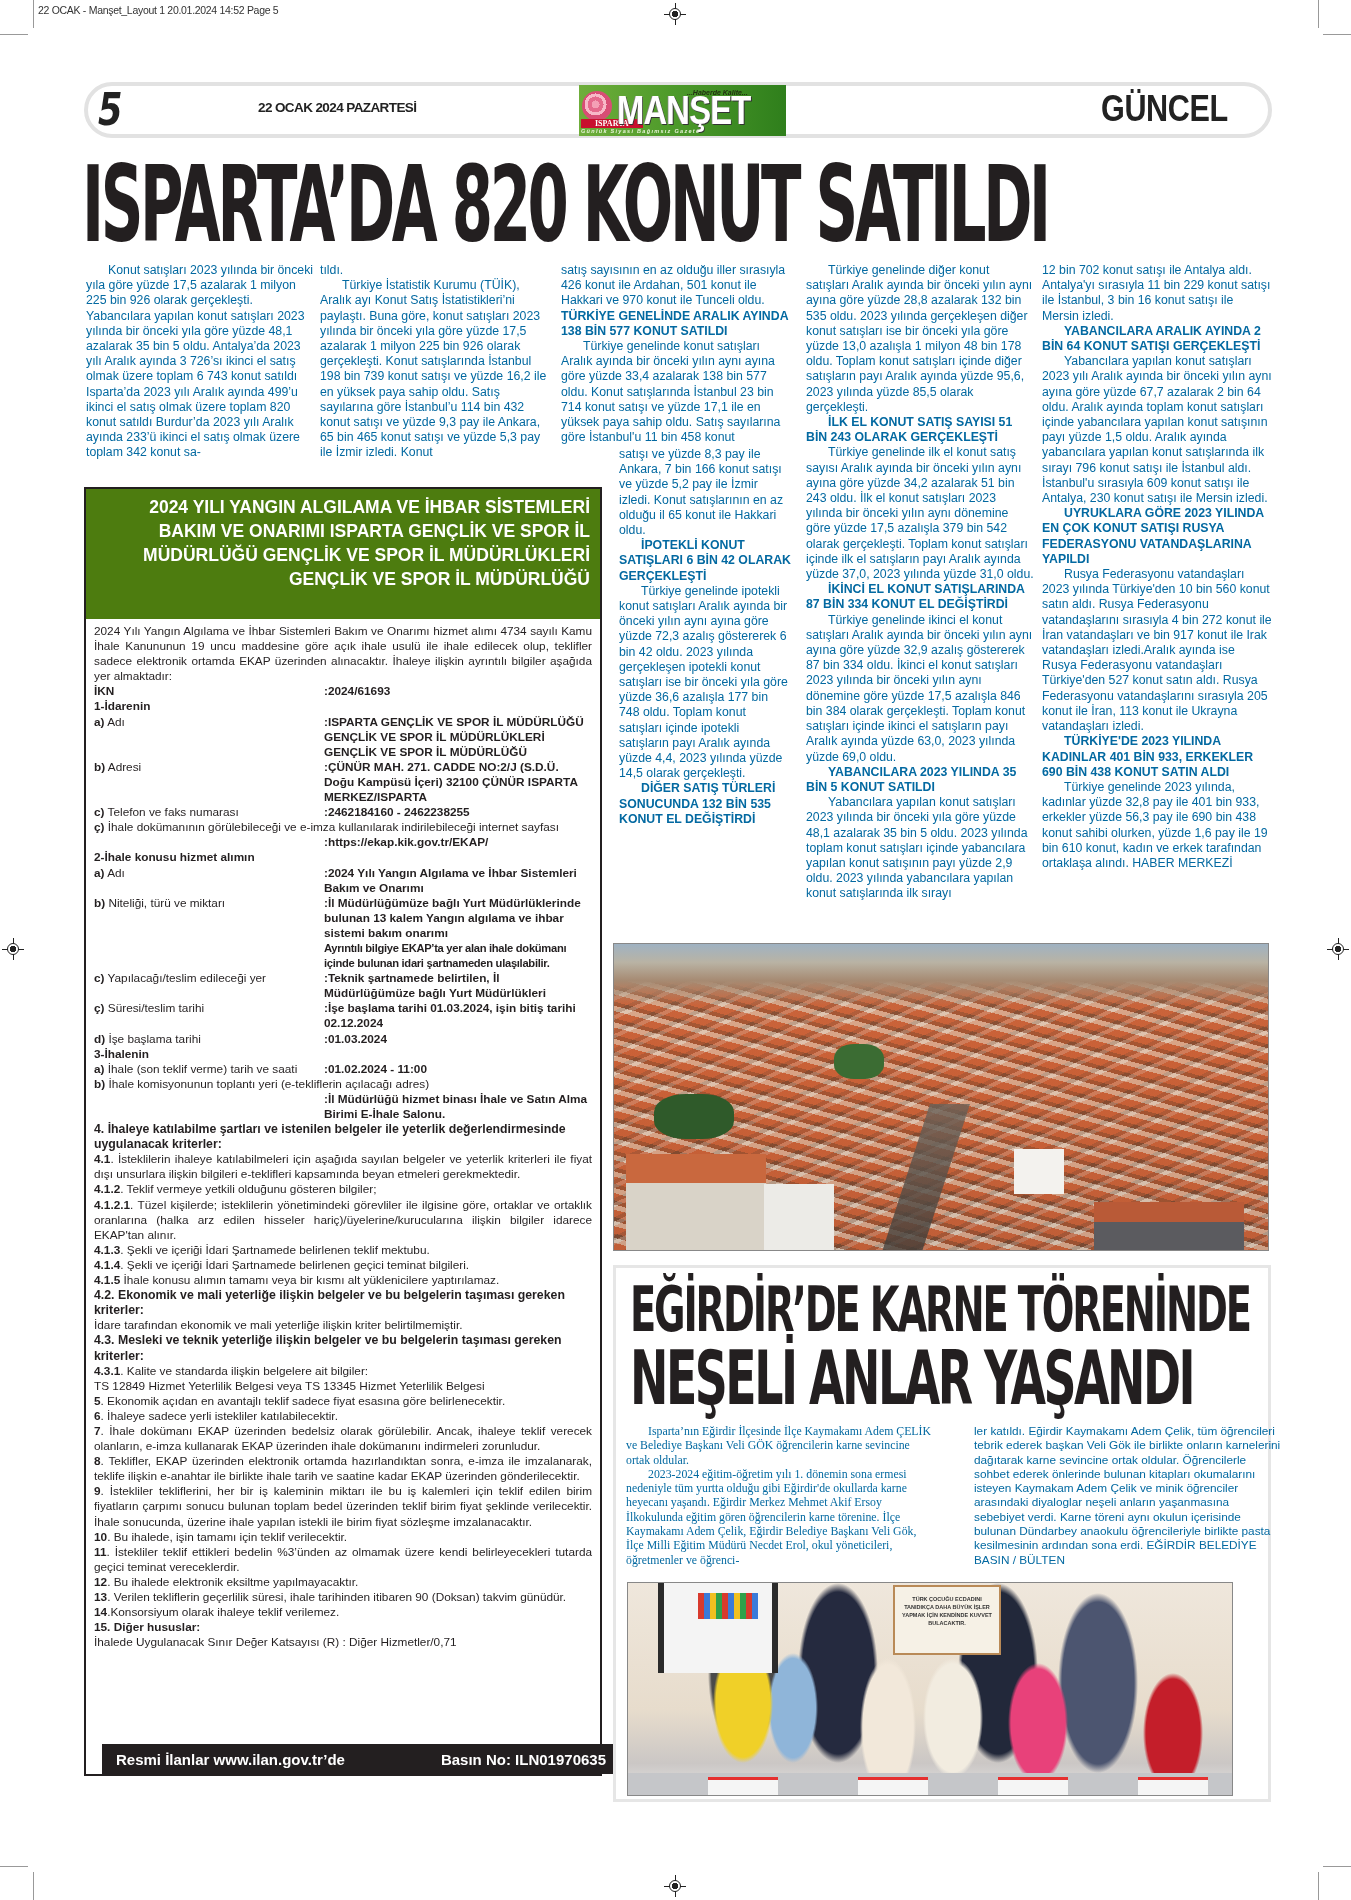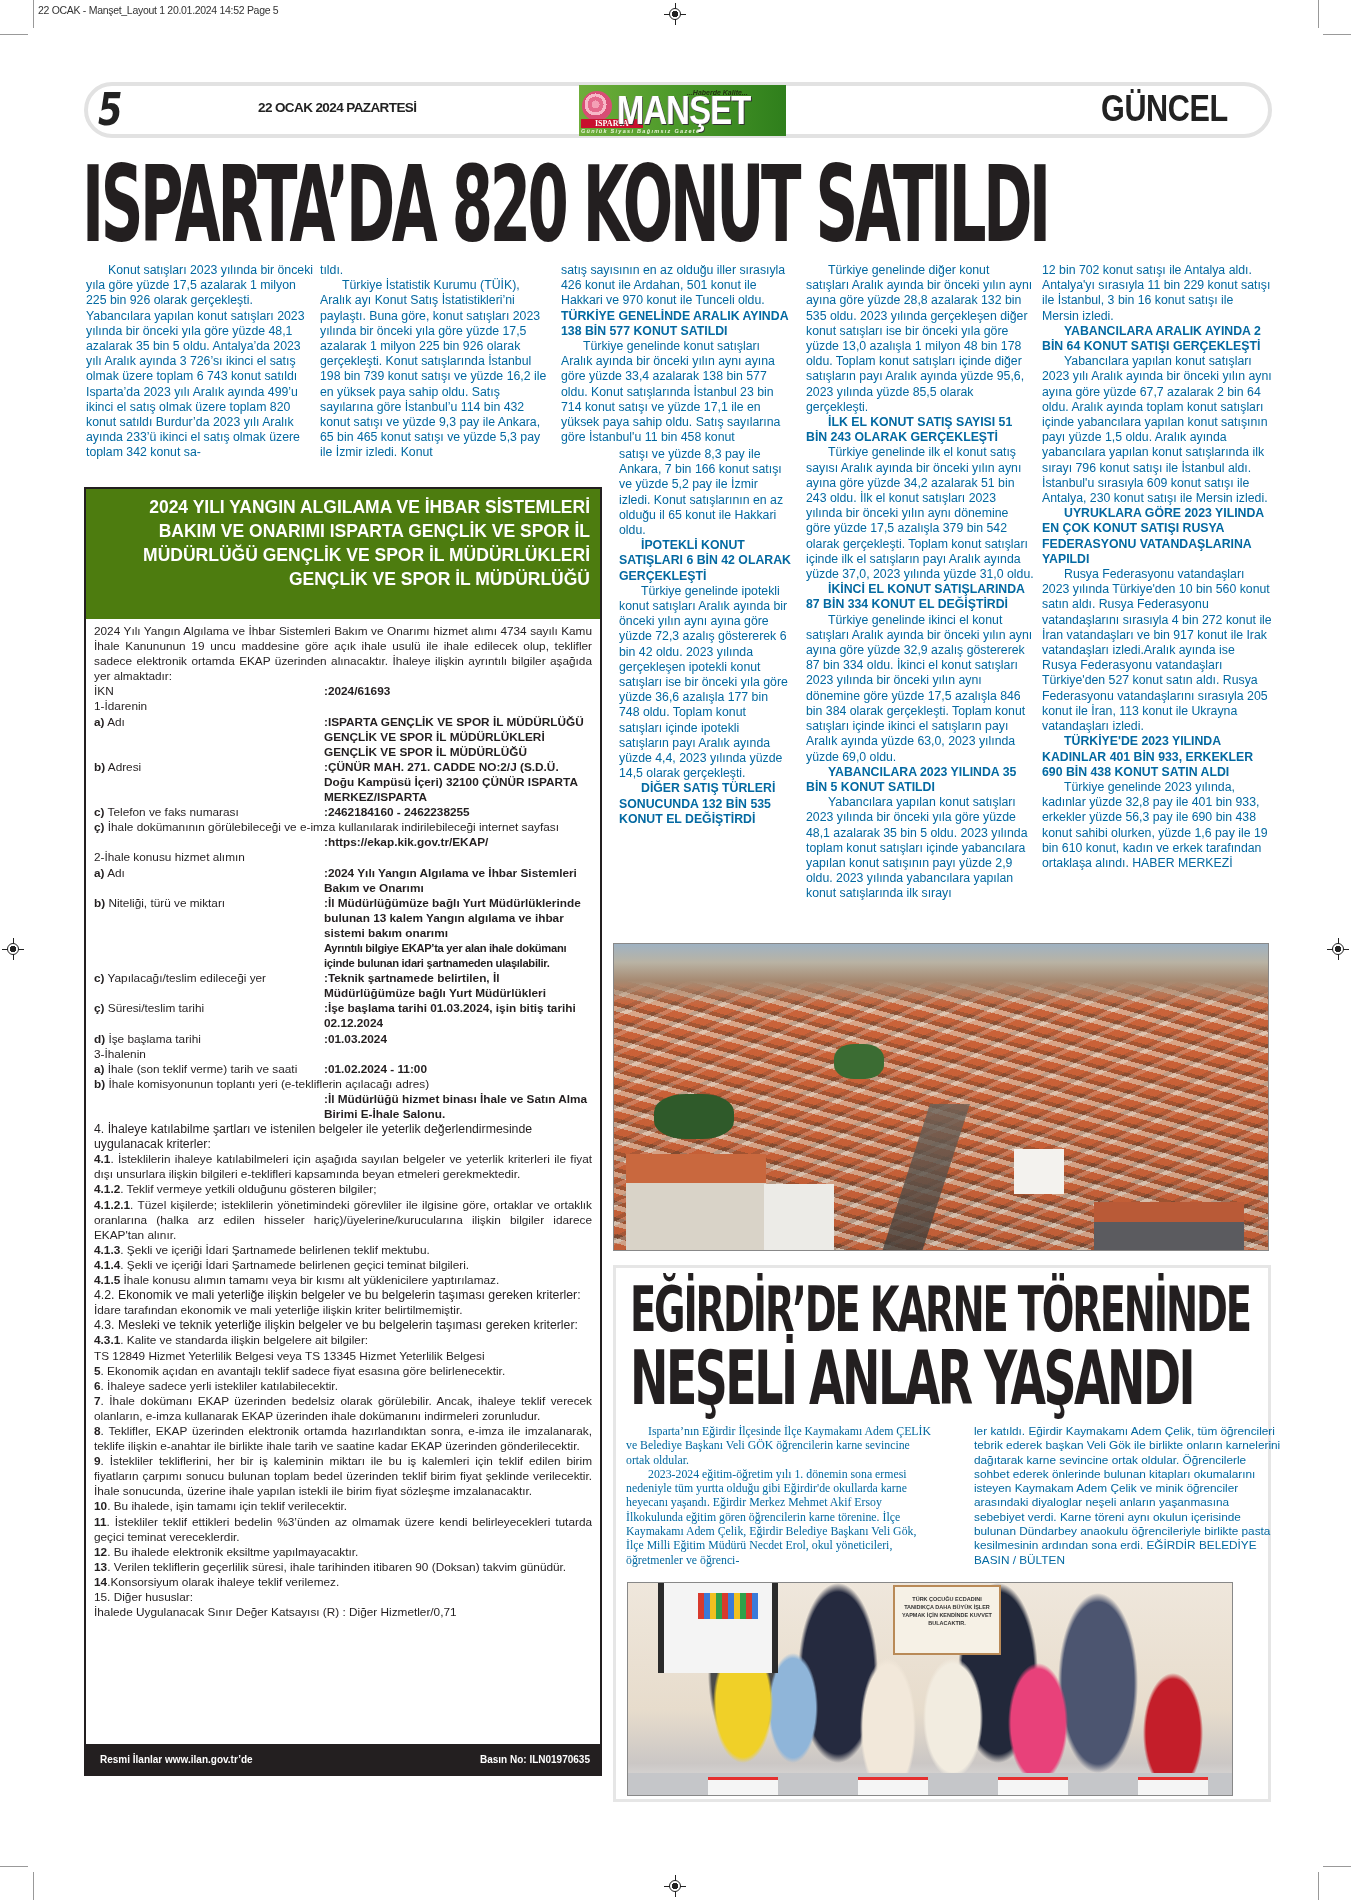--- a/index.html
+++ b/index.html
@@ -36,24 +36,24 @@
   .col h4 { font-size: 12.3px; line-height: 15.2px; font-weight: bold; text-indent: 22px; }
   .col h4.noind { text-indent: 0; }
 
   
   .notice { position: absolute; left: 84px; top: 487px; width: 518px; height: 1289px; border: 2px solid #231f20; background: #fff; }
   .notice-head { background: #4d7c0f; color: #fff; text-align: right; font-weight: bold; font-size: 17.5px; line-height: 24px; padding: 6px 10px 10px; height: 130px; }
   .notice-body { padding: 5px 8px 0 8px; font-size: 11.8px; line-height: 15.1px; color: #231f20; }
   .notice-body .row { display: flex; }
   .notice-body .lbl { width: 230px; flex: none; }
   .notice-body .val { flex: 1; font-weight: bold; }
-  .notice-body .bold { font-weight: normal; }
+  .notice-body .bold { font-weight: bold; }
   .notice-body .just { text-align: justify; }
   .notice-body .indentval { padding-left: 230px; font-weight: bold; }
-  .notice-foot { position: absolute; left: 0; bottom: 0; width: 100%; height: 30px; background: #231f20; color: #fff; font-weight: bold; font-size: 10px; display: flex; justify-content: space-between; align-items: center; padding: 0 10px 0 14px; }
+  .notice-foot { position: absolute; left: 16px; bottom: 0; width: 100%; height: 30px; background: #231f20; color: #fff; font-weight: bold; font-size: 15px; display: flex; justify-content: space-between; align-items: center; padding: 0 10px 0 14px; }
 
   
   .photo { position: absolute; overflow: hidden; border: 1px solid #888; }
   .city-photo { left: 613px; top: 943px; width: 656px; height: 308px;
     background:
       linear-gradient(180deg, #9fb2c2 0%, #b9b3a4 6%, #a68a72 12%, rgba(0,0,0,0) 20%),
       repeating-linear-gradient(15deg, rgba(200,90,50,0.55) 0 7px, rgba(230,220,205,0.5) 7px 12px, rgba(120,60,35,0.45) 12px 16px),
       repeating-linear-gradient(-25deg, rgba(210,105,60,0.6) 0 9px, rgba(245,240,230,0.45) 9px 13px, rgba(90,70,55,0.4) 13px 17px),
       linear-gradient(180deg, #b88a6a 0%, #c46a3f 35%, #b4643d 60%, #8c5a40 100%);
   }

